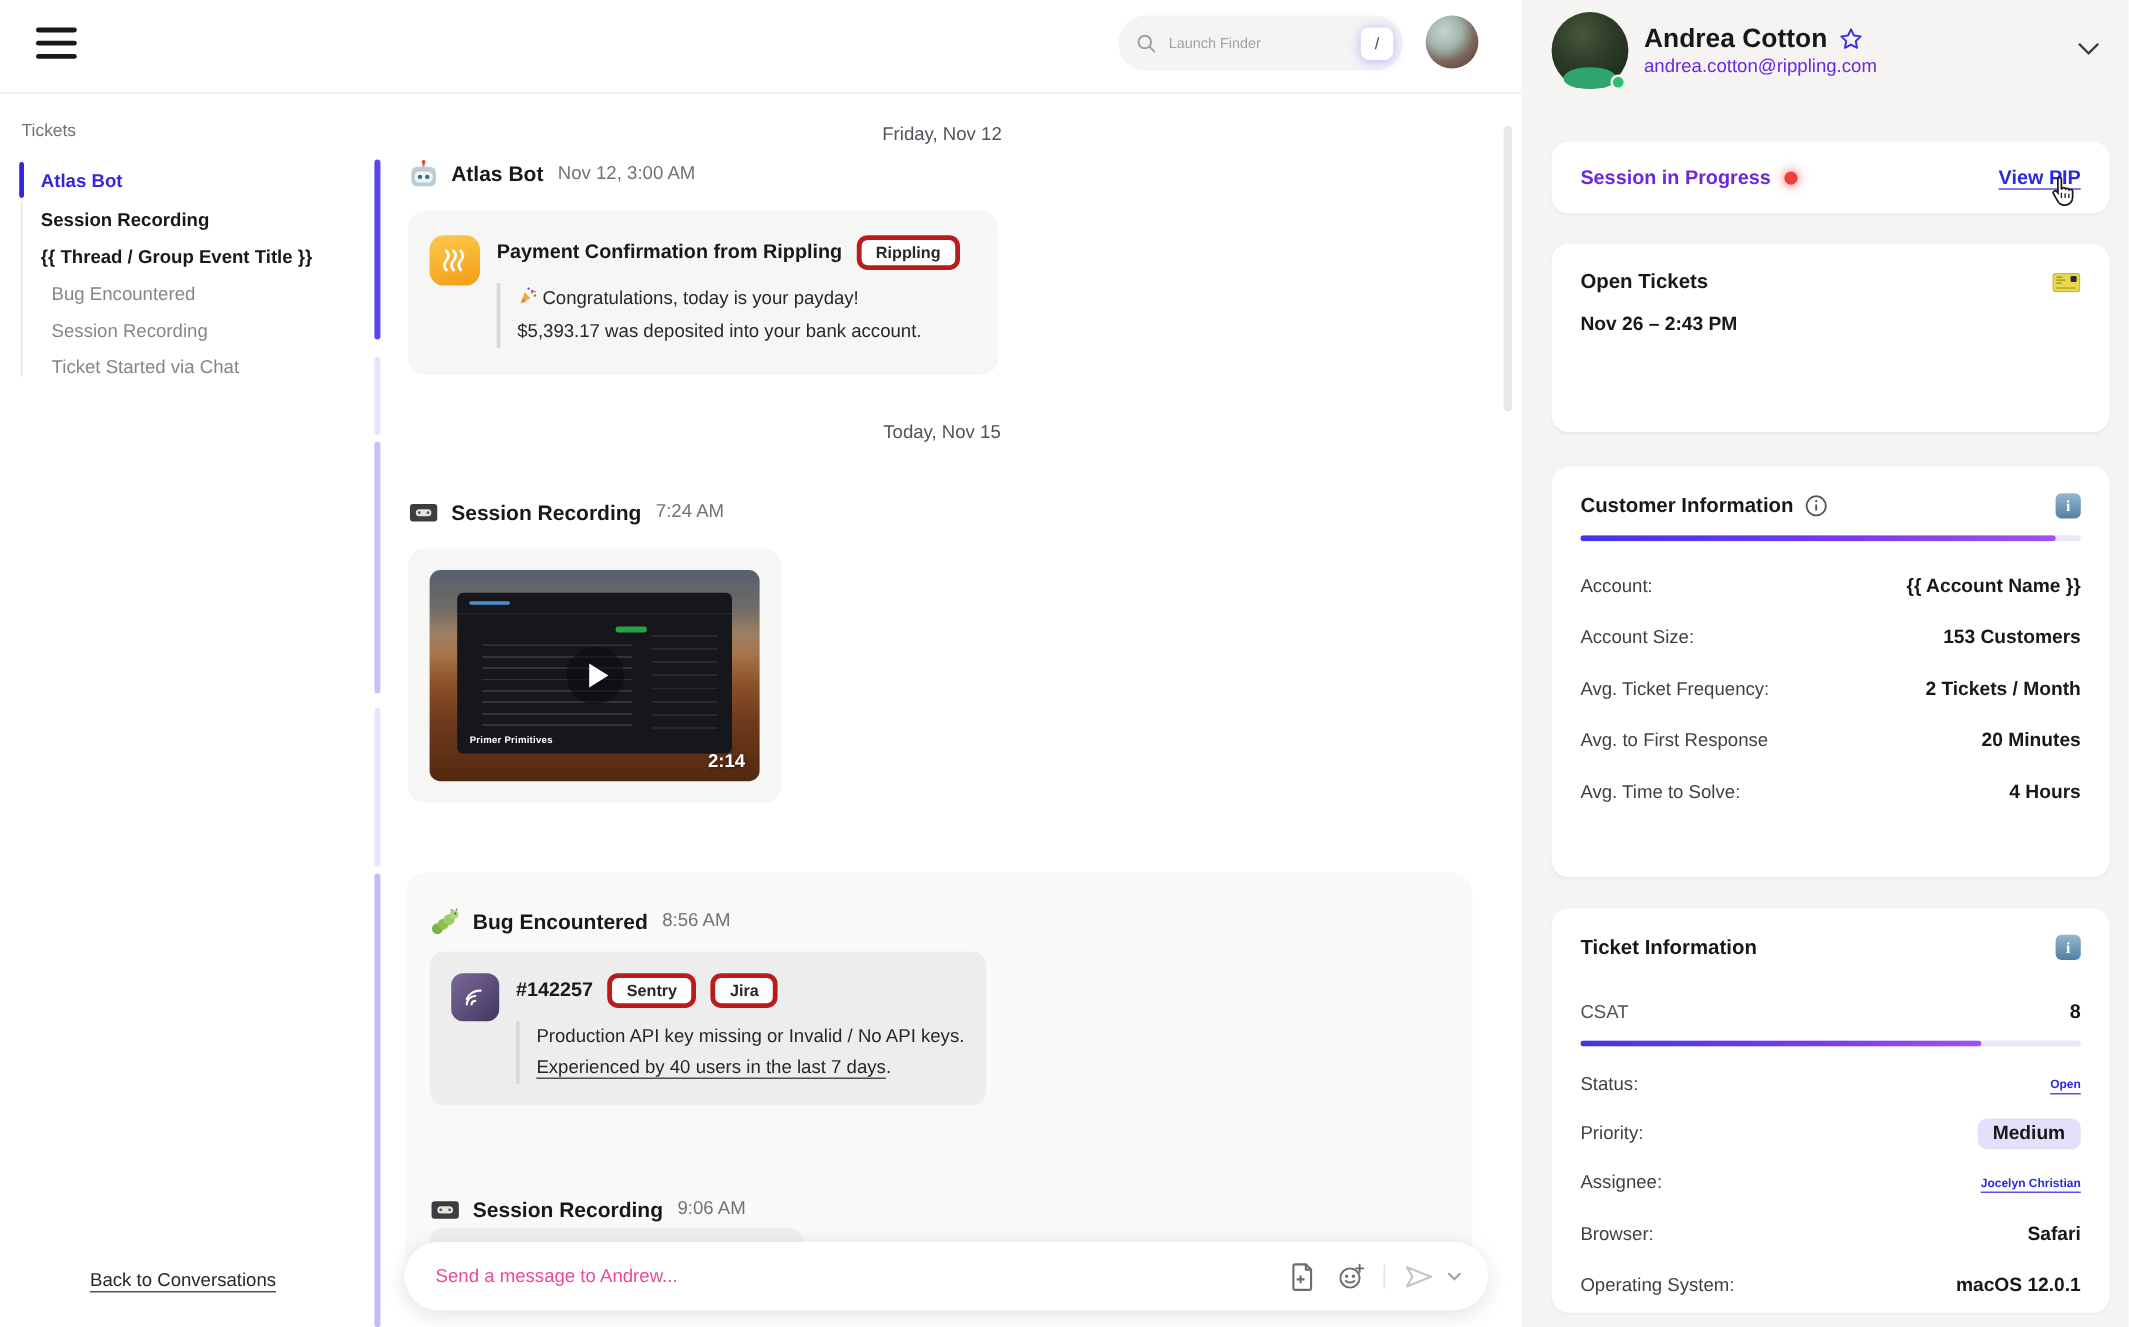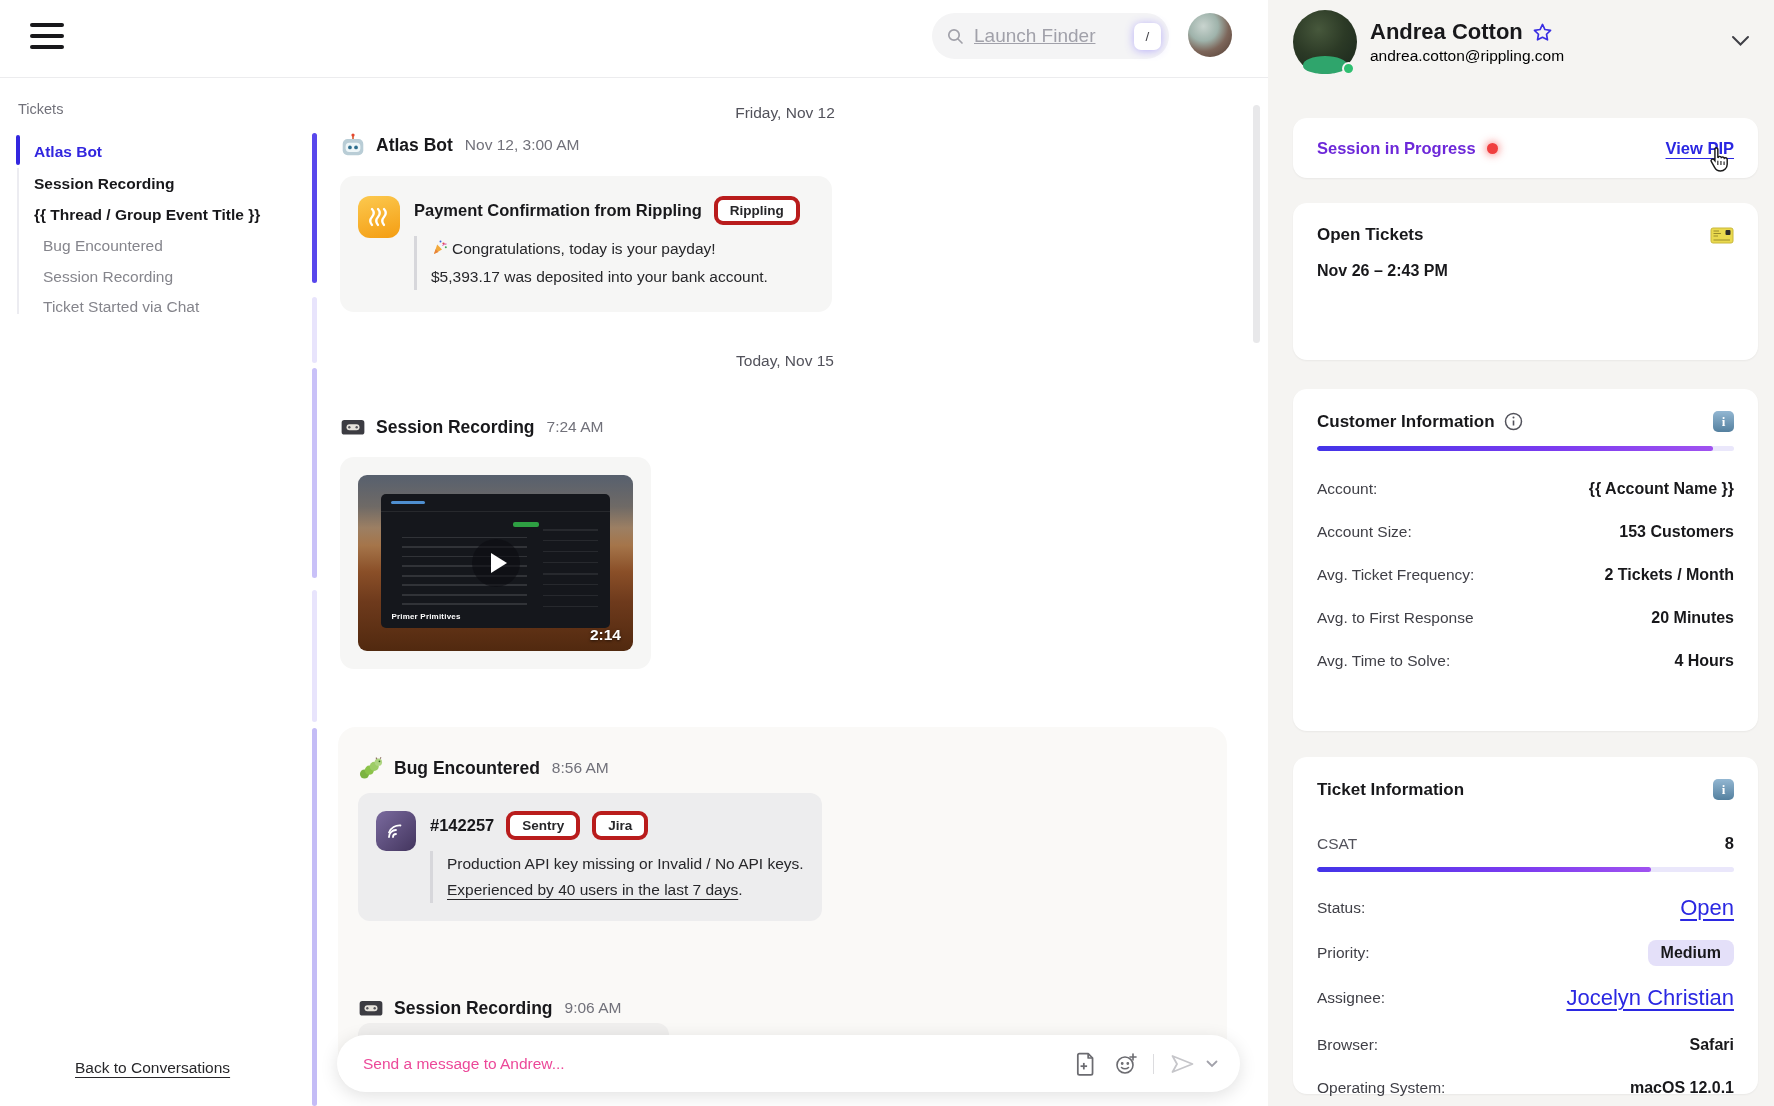--- a/index.html
+++ b/index.html
@@ -5,21 +5,21 @@
   * { margin:0; padding:0; box-sizing:border-box; }
   body { font-family:"Liberation Sans", sans-serif; background:#fff; }
   #app { position:relative; width:1774px; height:1106px; background:#fff; overflow:hidden; }
 
   
   .topbar { position:absolute; left:0; top:0; width:1268px; height:78px; background:#fff; border-bottom:1px solid #ececee; }
   .hamburger { position:absolute; left:30px; top:23px; width:34px; height:30px; cursor:pointer; }
   .hamburger span { display:block; width:34px; height:3.6px; border-radius:2px; background:#18181b; margin-bottom:7.5px; }
   .search { position:absolute; left:932px; top:13px; width:237px; height:46px; border-radius:23px; background:#f4f4f5; display:flex; align-items:center; }
   .search .mag { margin-left:15px; flex:none; }
-  .search .ph { margin-left:10px; font-size:19px; color:#a1a1aa; flex:1; white-space:nowrap;text-decoration:underline; }
+  .search .ph { margin-left:10px; font-size:12px; color:#a1a1aa; flex:1; white-space:nowrap; }
   .search .key { flex:none; width:27px; height:27px; margin-right:8px; background:#fff; border-radius:7px; box-shadow:0 1px 10px rgba(110,90,255,.45); font-size:13.5px; color:#3f3f46; display:flex; align-items:center; justify-content:center; }
   .avatar-top { position:absolute; left:1188px; top:13px; width:44px; height:44px; border-radius:50%;
     background:radial-gradient(circle at 35% 30%, #c9d4cf 0%, #9fb3ab 35%, #7d665a 60%, #4f3a30 100%); }
 
   
   .side-label { position:absolute; left:18px; top:101px; font-size:14.5px; color:#71717a; }
   .side-indicator { position:absolute; left:16px; top:135px; width:4px; height:30px; border-radius:2px; background:#3226df; }
   .side-guide { position:absolute; left:17px; top:168px; width:2px; height:146px; background:#ececf1; }
   .side-item { position:absolute; font-size:15.5px; white-space:nowrap; cursor:pointer; }
   .si-active { color:#3226df; font-weight:bold; }
@@ -82,21 +82,21 @@
   .composer .chev { margin-right:22px; margin-left:6px; }
 
   
   .panel { position:absolute; left:1268px; top:0; width:506px; height:1106px; background:#f5f4f2; }
   .p-avatar { position:absolute; left:25px; top:10px; width:64px; height:64px; border-radius:50%;
     background:radial-gradient(circle at 40% 30%, #47583c 0%, #2c3a26 45%, #17241b 100%); }
   .p-avatar .shirt { position:absolute; left:10px; bottom:0; width:44px; height:18px; border-radius:50% 50% 46% 46%; background:#2fa56c; }
   .p-status { position:absolute; left:74px; top:62px; width:13px; height:13px; border-radius:50%; background:#2fbf71; border:2.5px solid #f5f4f2; }
   .p-name-row { position:absolute; left:102px; top:19px; display:flex; align-items:center; gap:9px; }
   .p-name { font-size:22px; font-weight:bold; color:#18181b; white-space:nowrap; }
-  .p-email { position:absolute; left:102px; top:47px; font-size:15.5px; color:#000000; }
+  .p-email { position:absolute; left:102px; top:47px; font-size:15.5px; color:#6d28d9; }
   .p-chevron { position:absolute; left:463px; top:35px; cursor:pointer; }
 
   .pcard { position:absolute; left:25px; width:465px; background:#fff; border-radius:14px; box-shadow:0 1px 2px rgba(0,0,0,.05); }
   .card-session { top:118px; height:60px; display:flex; align-items:center; padding:0 24px; }
   .cs-title { font-size:16.5px; font-weight:bold; color:#6d28d9; }
   .reddot { width:11px; height:11px; border-radius:50%; background:#f03e3e; box-shadow:0 0 9px 1px rgba(243,63,63,.65); margin-left:11px; }
   .viewpip { margin-left:auto; font-size:16.5px; font-weight:600; color:#2b28e2; text-decoration:underline; text-underline-offset:4px; cursor:pointer; }
   .cursor-svg { position:absolute; left:437px; top:146px; z-index:9; }
 
   .card-open { top:203px; height:157px; padding:22px 24px; }
@@ -108,21 +108,21 @@
   .card-customer { top:389px; height:342px; padding:22px 24px; }
   .card-ticket { top:757px; height:337px; padding:22px 24px; }
   .meter-row { display:flex; align-items:baseline; justify-content:space-between; margin-top:34px; }
   .meter-label { font-size:15.5px; color:#52525b; }
   .meter-val { font-size:16.5px; font-weight:bold; color:#18181b; }
   .bar { margin-top:14px; height:5px; border-radius:3px; background:#eae7fb; position:relative; overflow:hidden; }
   .bar .fill { position:absolute; left:0; top:0; bottom:0; border-radius:3px; background:linear-gradient(90deg,#4334e8,#7b3bf0 60%,#a052f0); }
   .kv { display:flex; align-items:center; justify-content:space-between; margin-top:25px; }
   .kv .k { font-size:15.5px; color:#3f3f46; }
   .kv .v { font-size:16px; font-weight:bold; color:#18181b; }
-  .kv .link { font-size:22px; font-weight:400; color:#2b28e2; text-decoration:underline; text-underline-offset:4px; cursor:pointer; }
+  .kv .link { font-size:10px; font-weight:700; color:#2b28e2; text-decoration:underline; text-underline-offset:4px; cursor:pointer; }
   .badge-lav { background:#e4e0f9; border-radius:8px; padding:4px 13px; font-size:14.5px; color:#3f3f46; font-weight:normal; }
   .info-btn { margin-left:auto; width:21px; height:21px; border-radius:5px; background:linear-gradient(180deg,#93b7d2,#54809f); color:#fff; font-size:13px; font-weight:bold; font-family:"Liberation Serif", serif; display:flex; align-items:center; justify-content:center; cursor:pointer; }
   .info-circle { margin-left:9px; display:flex; }
 </style>
 </head>
 <body>
 
 <div id="app">
 
   <div class="topbar">

